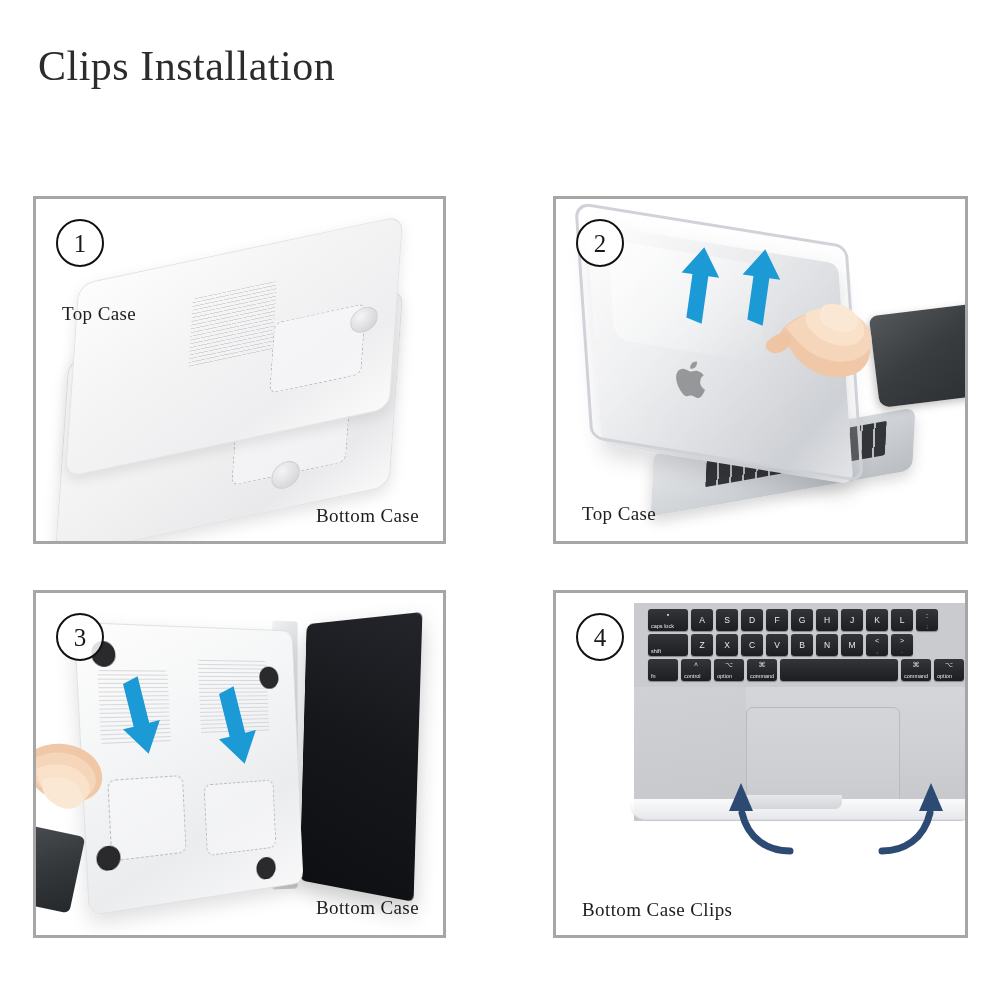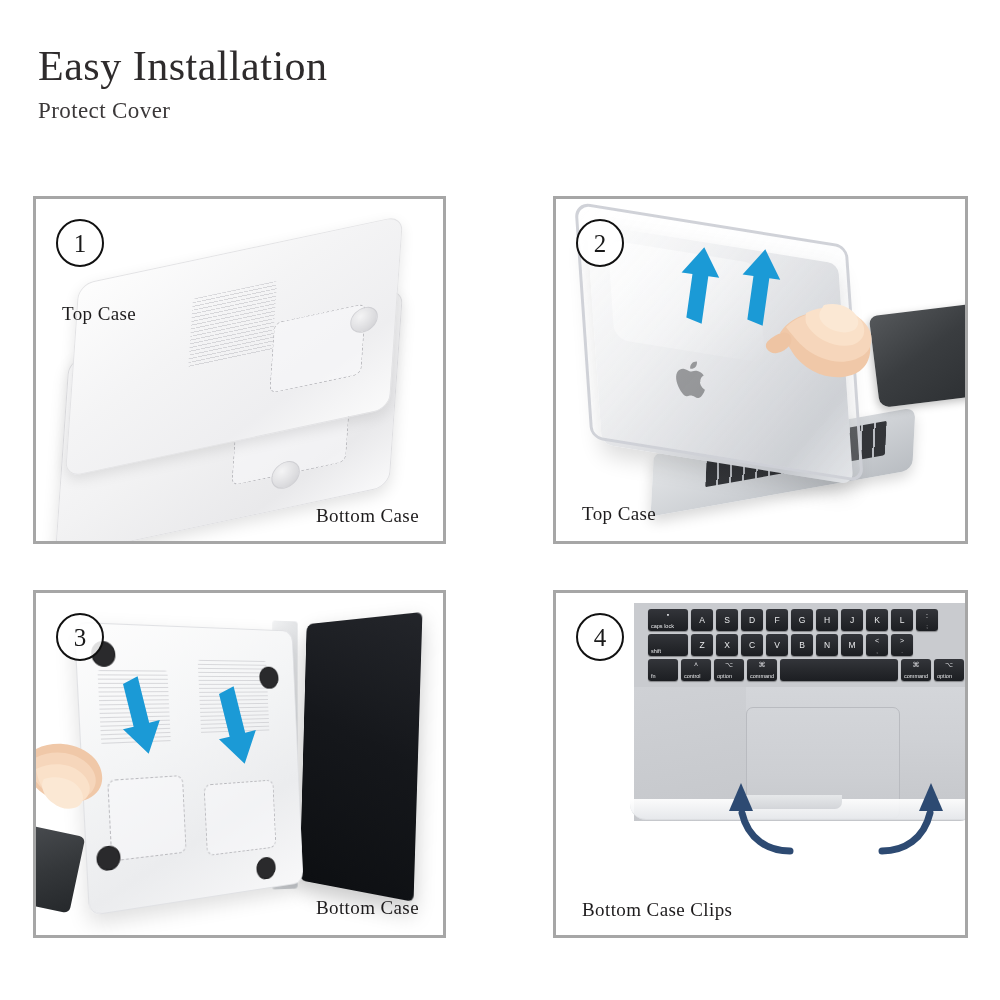--- a/index.html
+++ b/index.html
@@ -352,22 +352,21 @@
     background: linear-gradient(180deg,#e6e8ea,#d3d5d9);
     border-radius: 0 0 7px 7px;
   }
 
   svg { display: block; overflow: visible; }
 </style>
 </head>
 <body>
 
 <div id="header">
-  <div id="title">Easy Installation</div>
-  <div id="subtitle">Protect Cover</div>
+  <div id="title">Clips Installation</div>
 </div>
 
 <div id="panel-grid">
 
   <div class="panel" id="panel-1">
     <div class="scene">
 
       <div class="shell shell-bottom">
         <div class="vent-group" style="left:18%;top:26%;width:16%;height:17%;"></div>
         <div class="vent-group" style="left:40%;top:8%;width:26%;height:30%;"></div>

